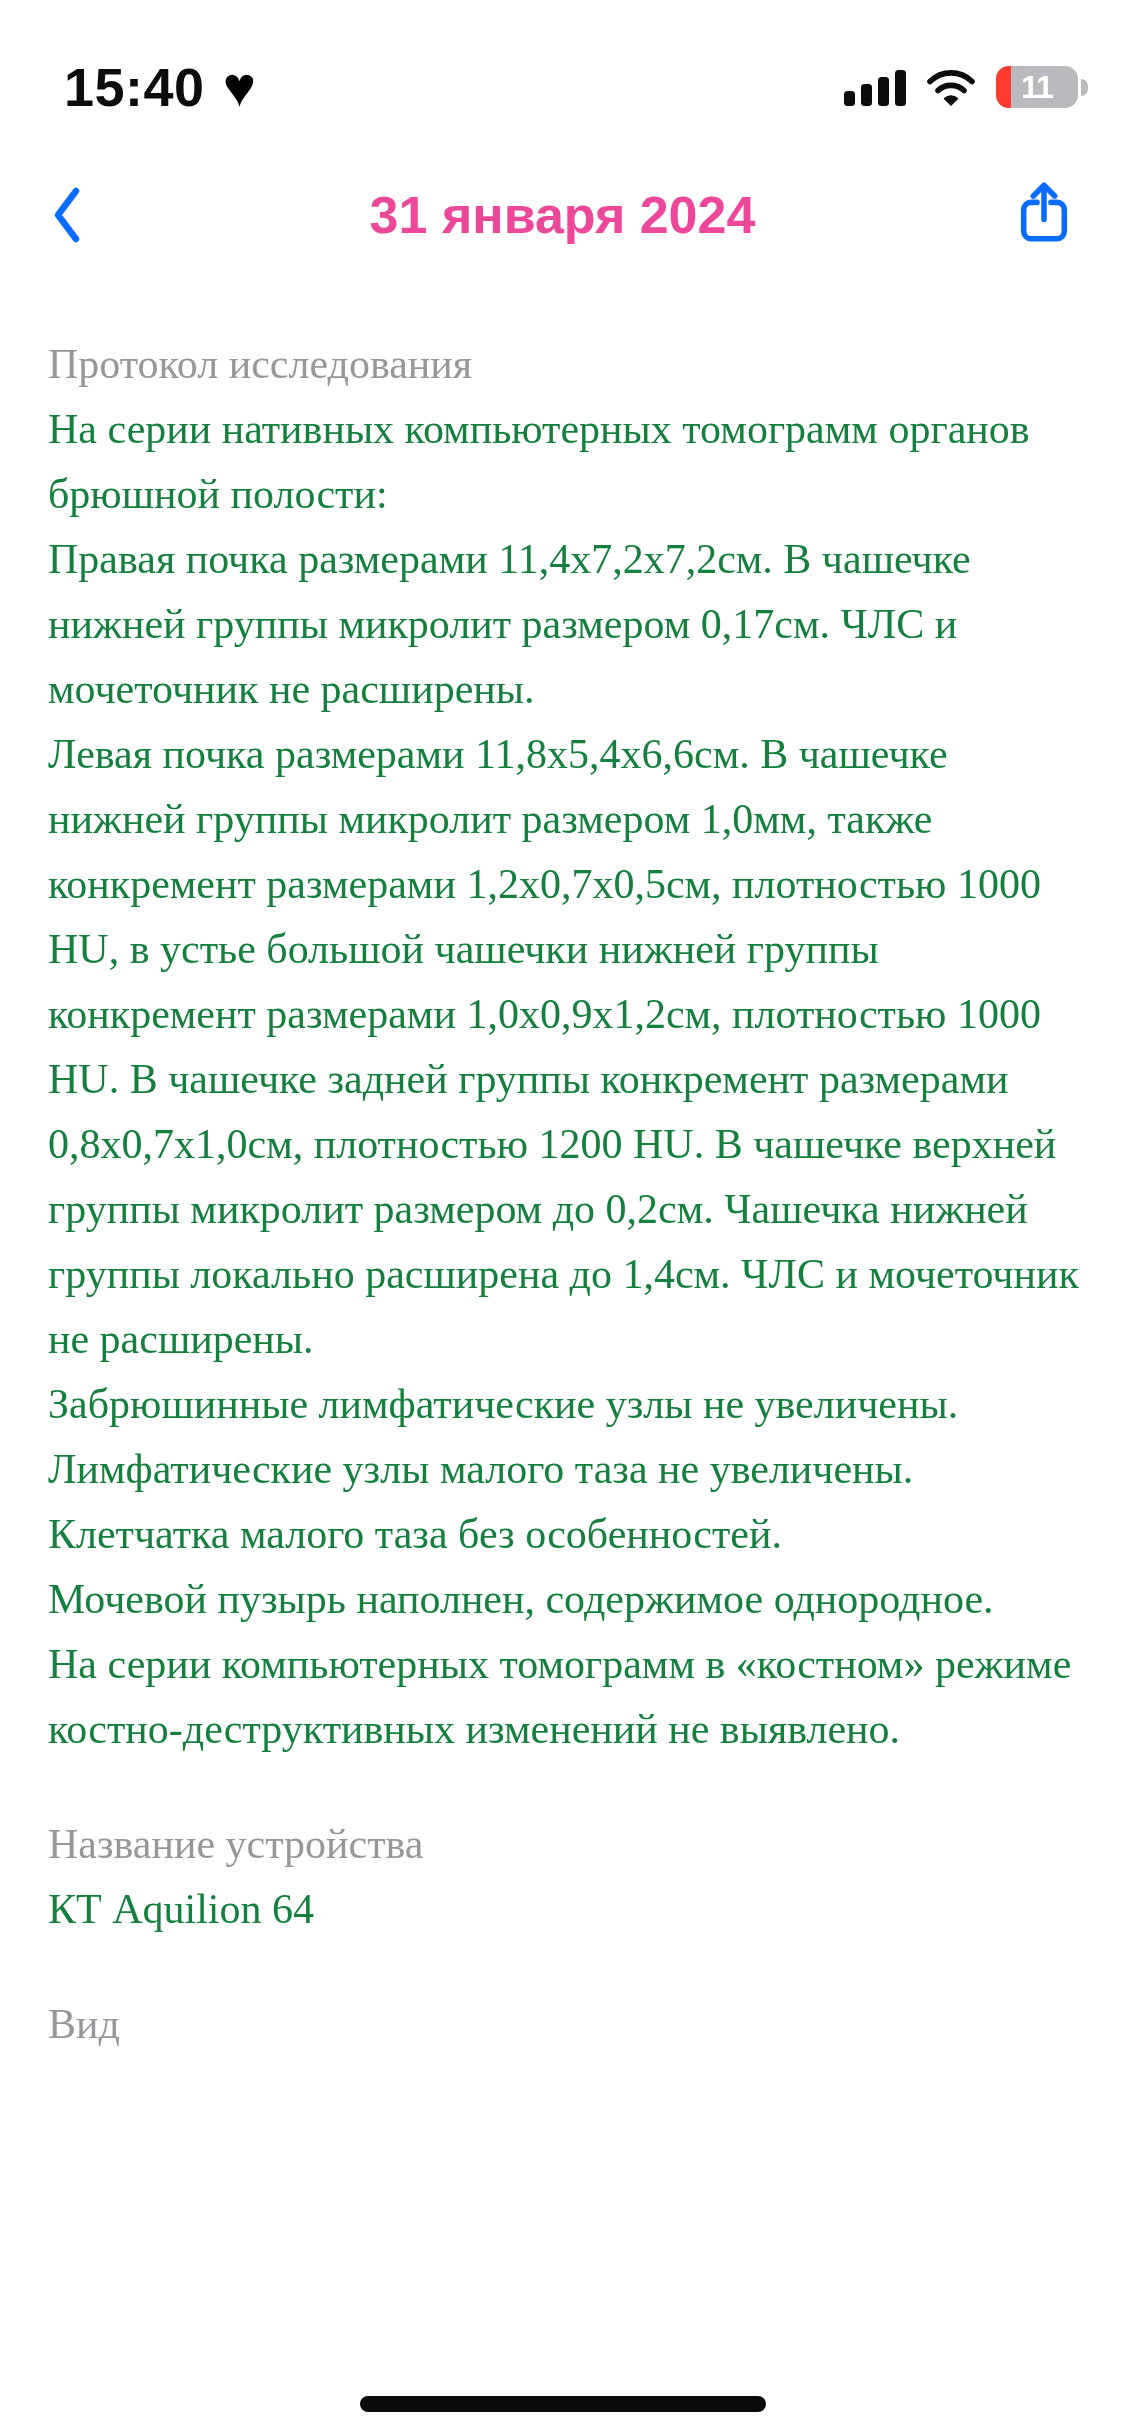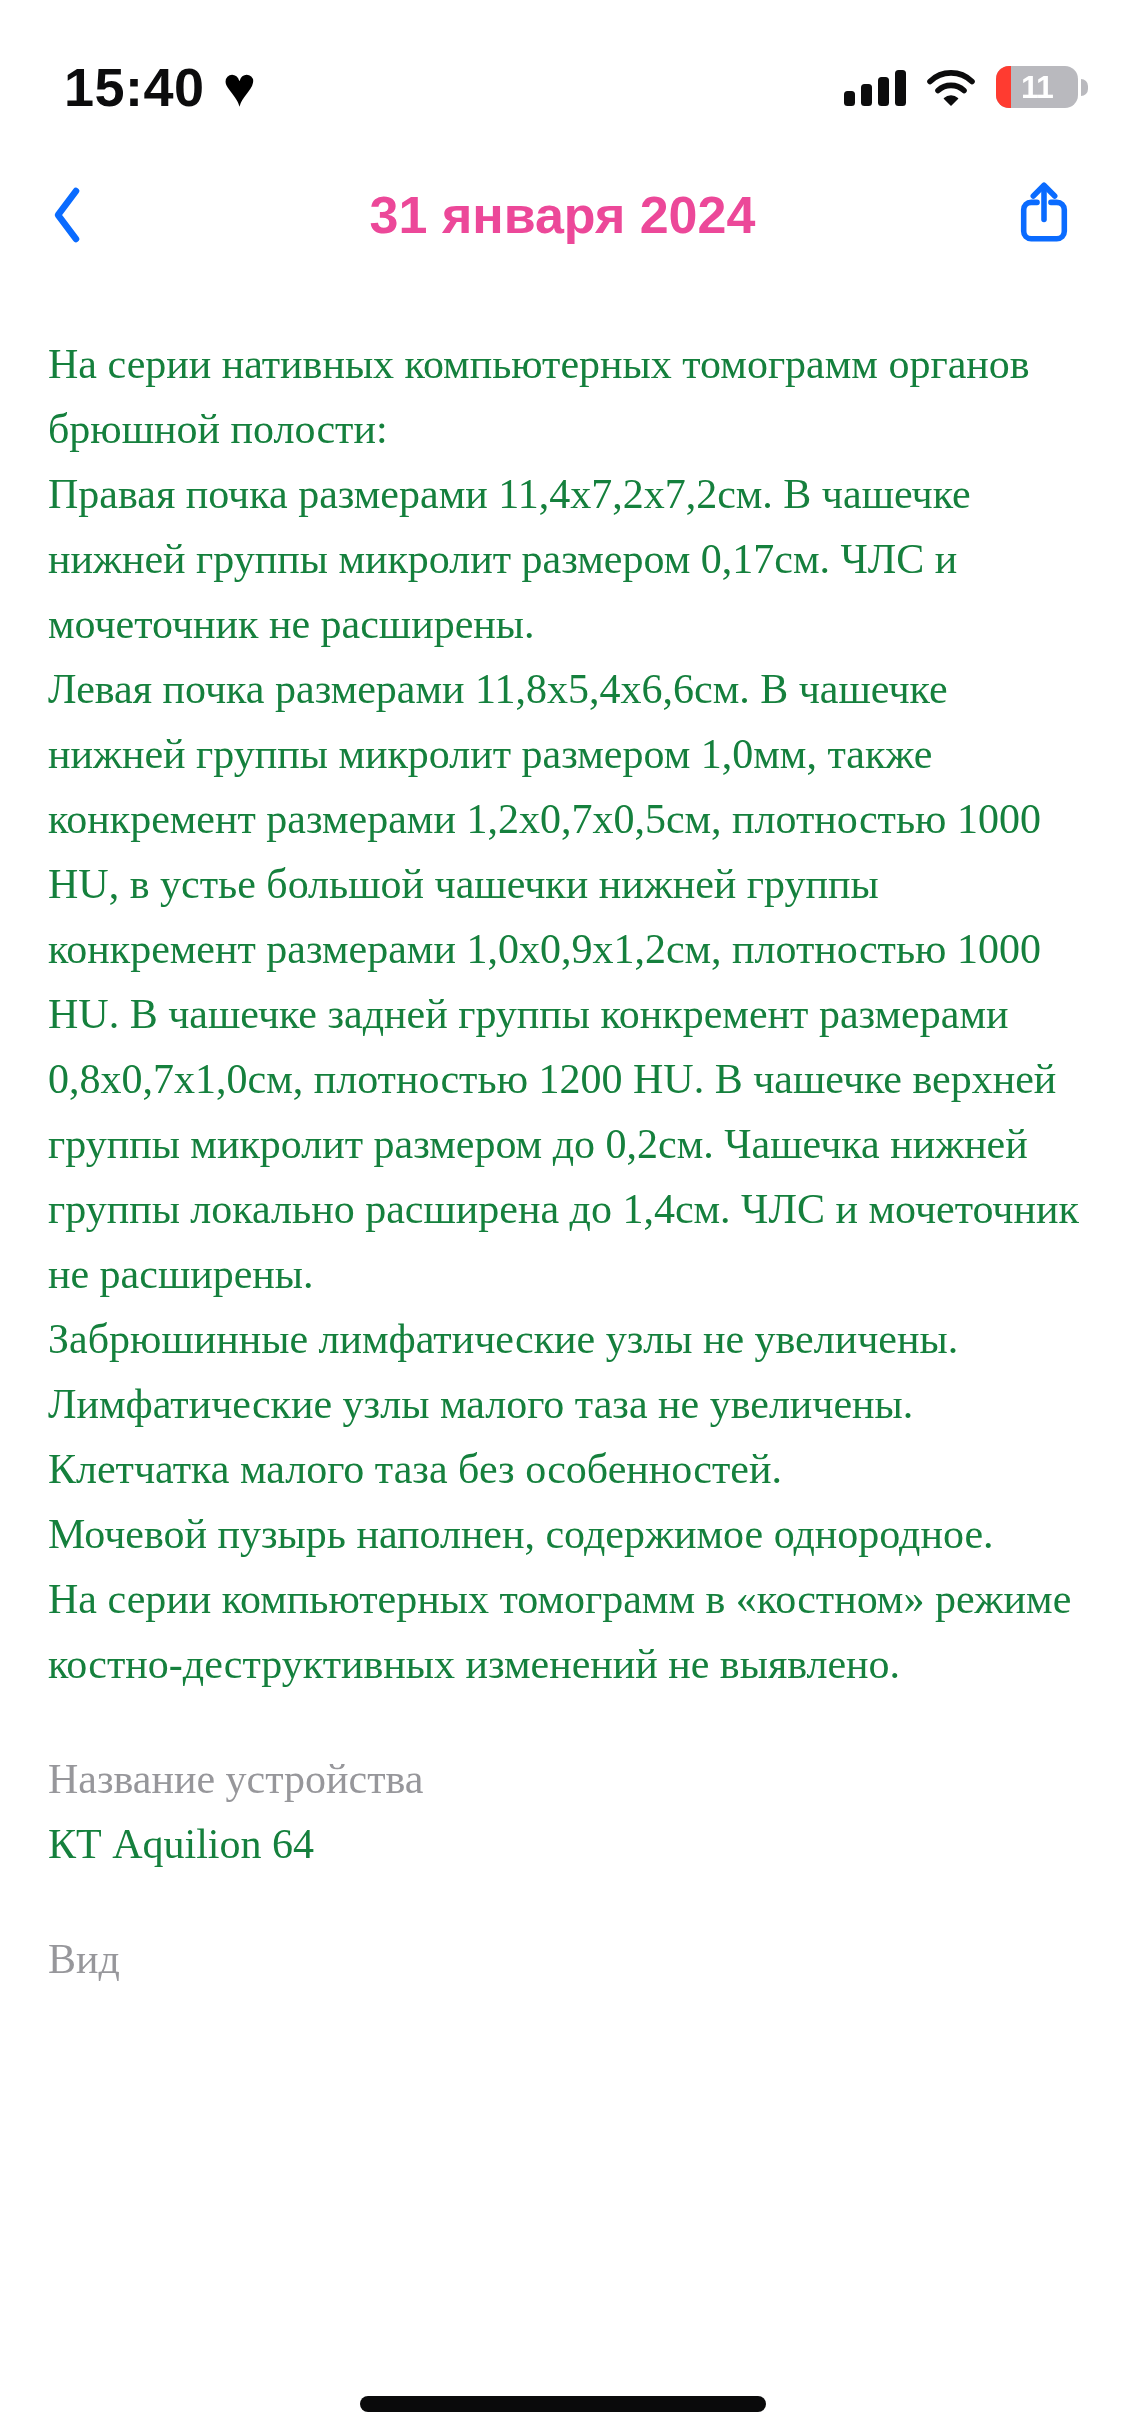--- a/index.html
+++ b/index.html
@@ -95,20 +95,21 @@
       <path d="M22 36 L22 5" fill="none" stroke="#0a6bff" stroke-width="5.2" stroke-linecap="round"></path>
       <path d="M12 14 L22 4 L32 14" fill="none" stroke="#0a6bff" stroke-width="5.2" stroke-linecap="round" stroke-linejoin="round"></path>
       <path d="M15.5 20 H10 C6 20 3 23 3 27 V47 C3 51 6 54 10 54 H34 C38 54 41 51 41 47 V27 C41 23 38 20 34 20 H28.5" fill="none" stroke="#0a6bff" stroke-width="5.2" stroke-linecap="round"></path>
     </svg>
   </button>
 </div>
 
 <div class="content">
   <div id="document-fields">
       <div class="field">
+        <div class="field-label">Протокол исследования</div>
         <div class="field-value">На серии нативных компьютерных томограмм органов брюшной полости:</div>
         <div class="field-value">Правая почка размерами 11,4х7,2х7,2см. В чашечке нижней группы микролит размером 0,17см. ЧЛС и мочеточник не расширены.</div>
         <div class="field-value">Левая почка размерами 11,8х5,4х6,6см. В чашечке нижней группы микролит размером 1,0мм, также конкремент размерами 1,2х0,7х0,5см, плотностью 1000 HU, в устье большой чашечки нижней группы конкремент размерами 1,0х0,9х1,2см, плотностью 1000 HU. В чашечке задней группы конкремент размерами 0,8х0,7х1,0см, плотностью 1200 HU. В чашечке верхней группы микролит размером до 0,2см. Чашечка нижней группы локально расширена до 1,4см. ЧЛС и мочеточник не расширены.</div>
         <div class="field-value">Забрюшинные лимфатические узлы не увеличены.</div>
         <div class="field-value">Лимфатические узлы малого таза не увеличены. Клетчатка малого таза без особенностей.</div>
         <div class="field-value">Мочевой пузырь наполнен, содержимое однородное.</div>
         <div class="field-value">На серии компьютерных томограмм в «костном» режиме костно-деструктивных изменений не выявлено.</div>
       </div>
       <div class="field">
         <div class="field-label">Название устройства</div>

